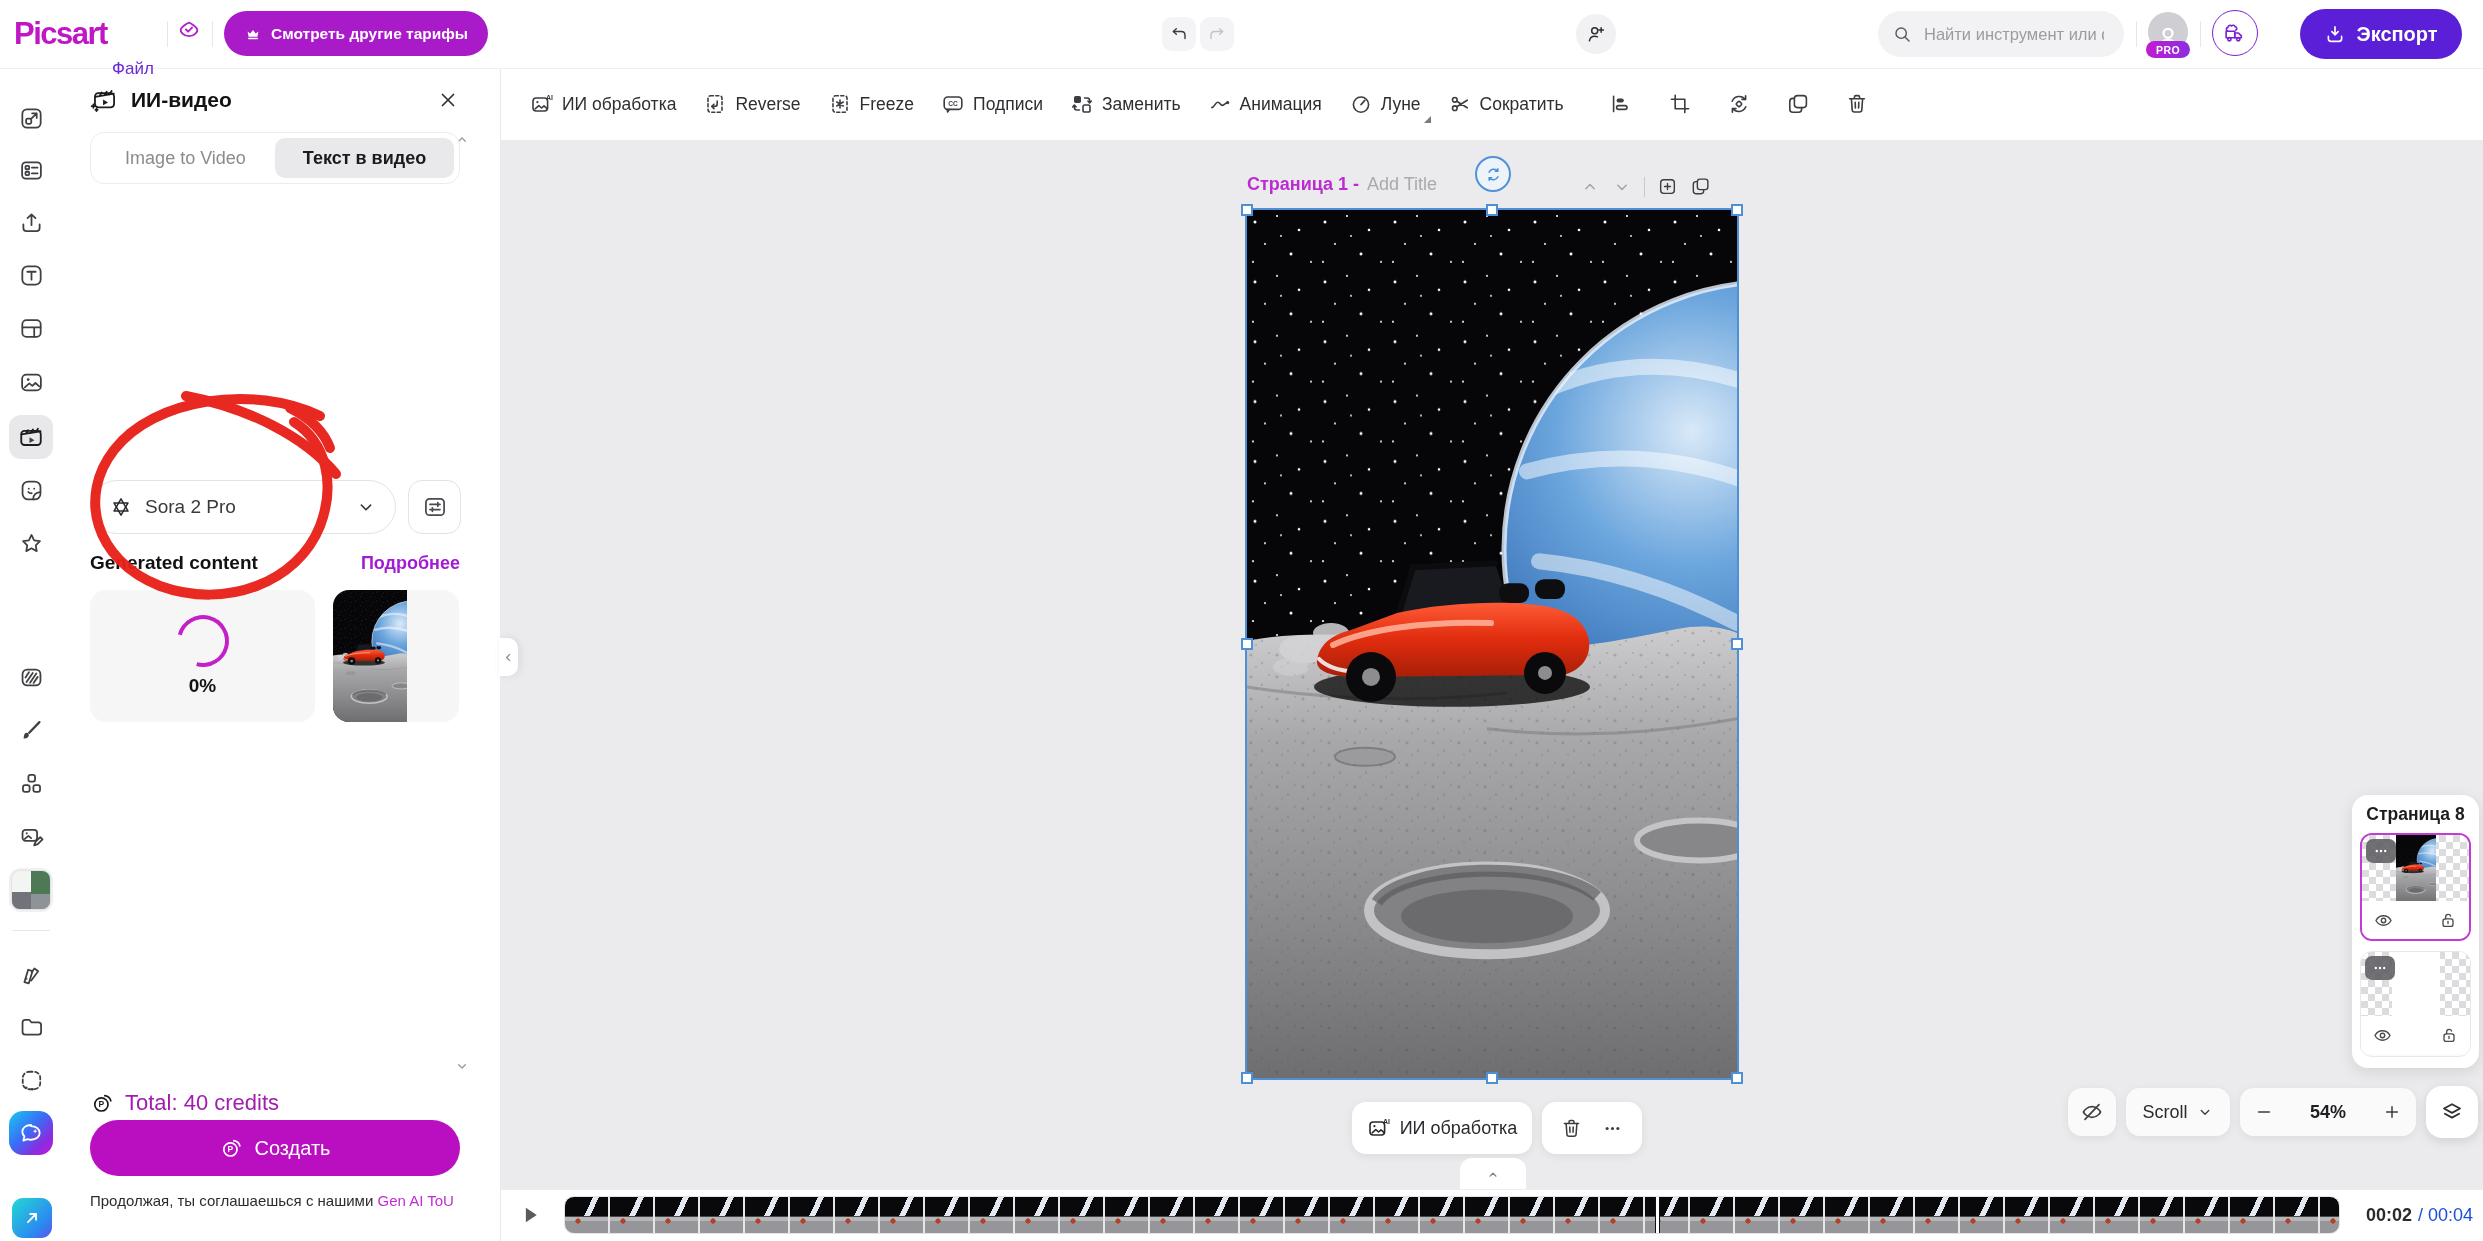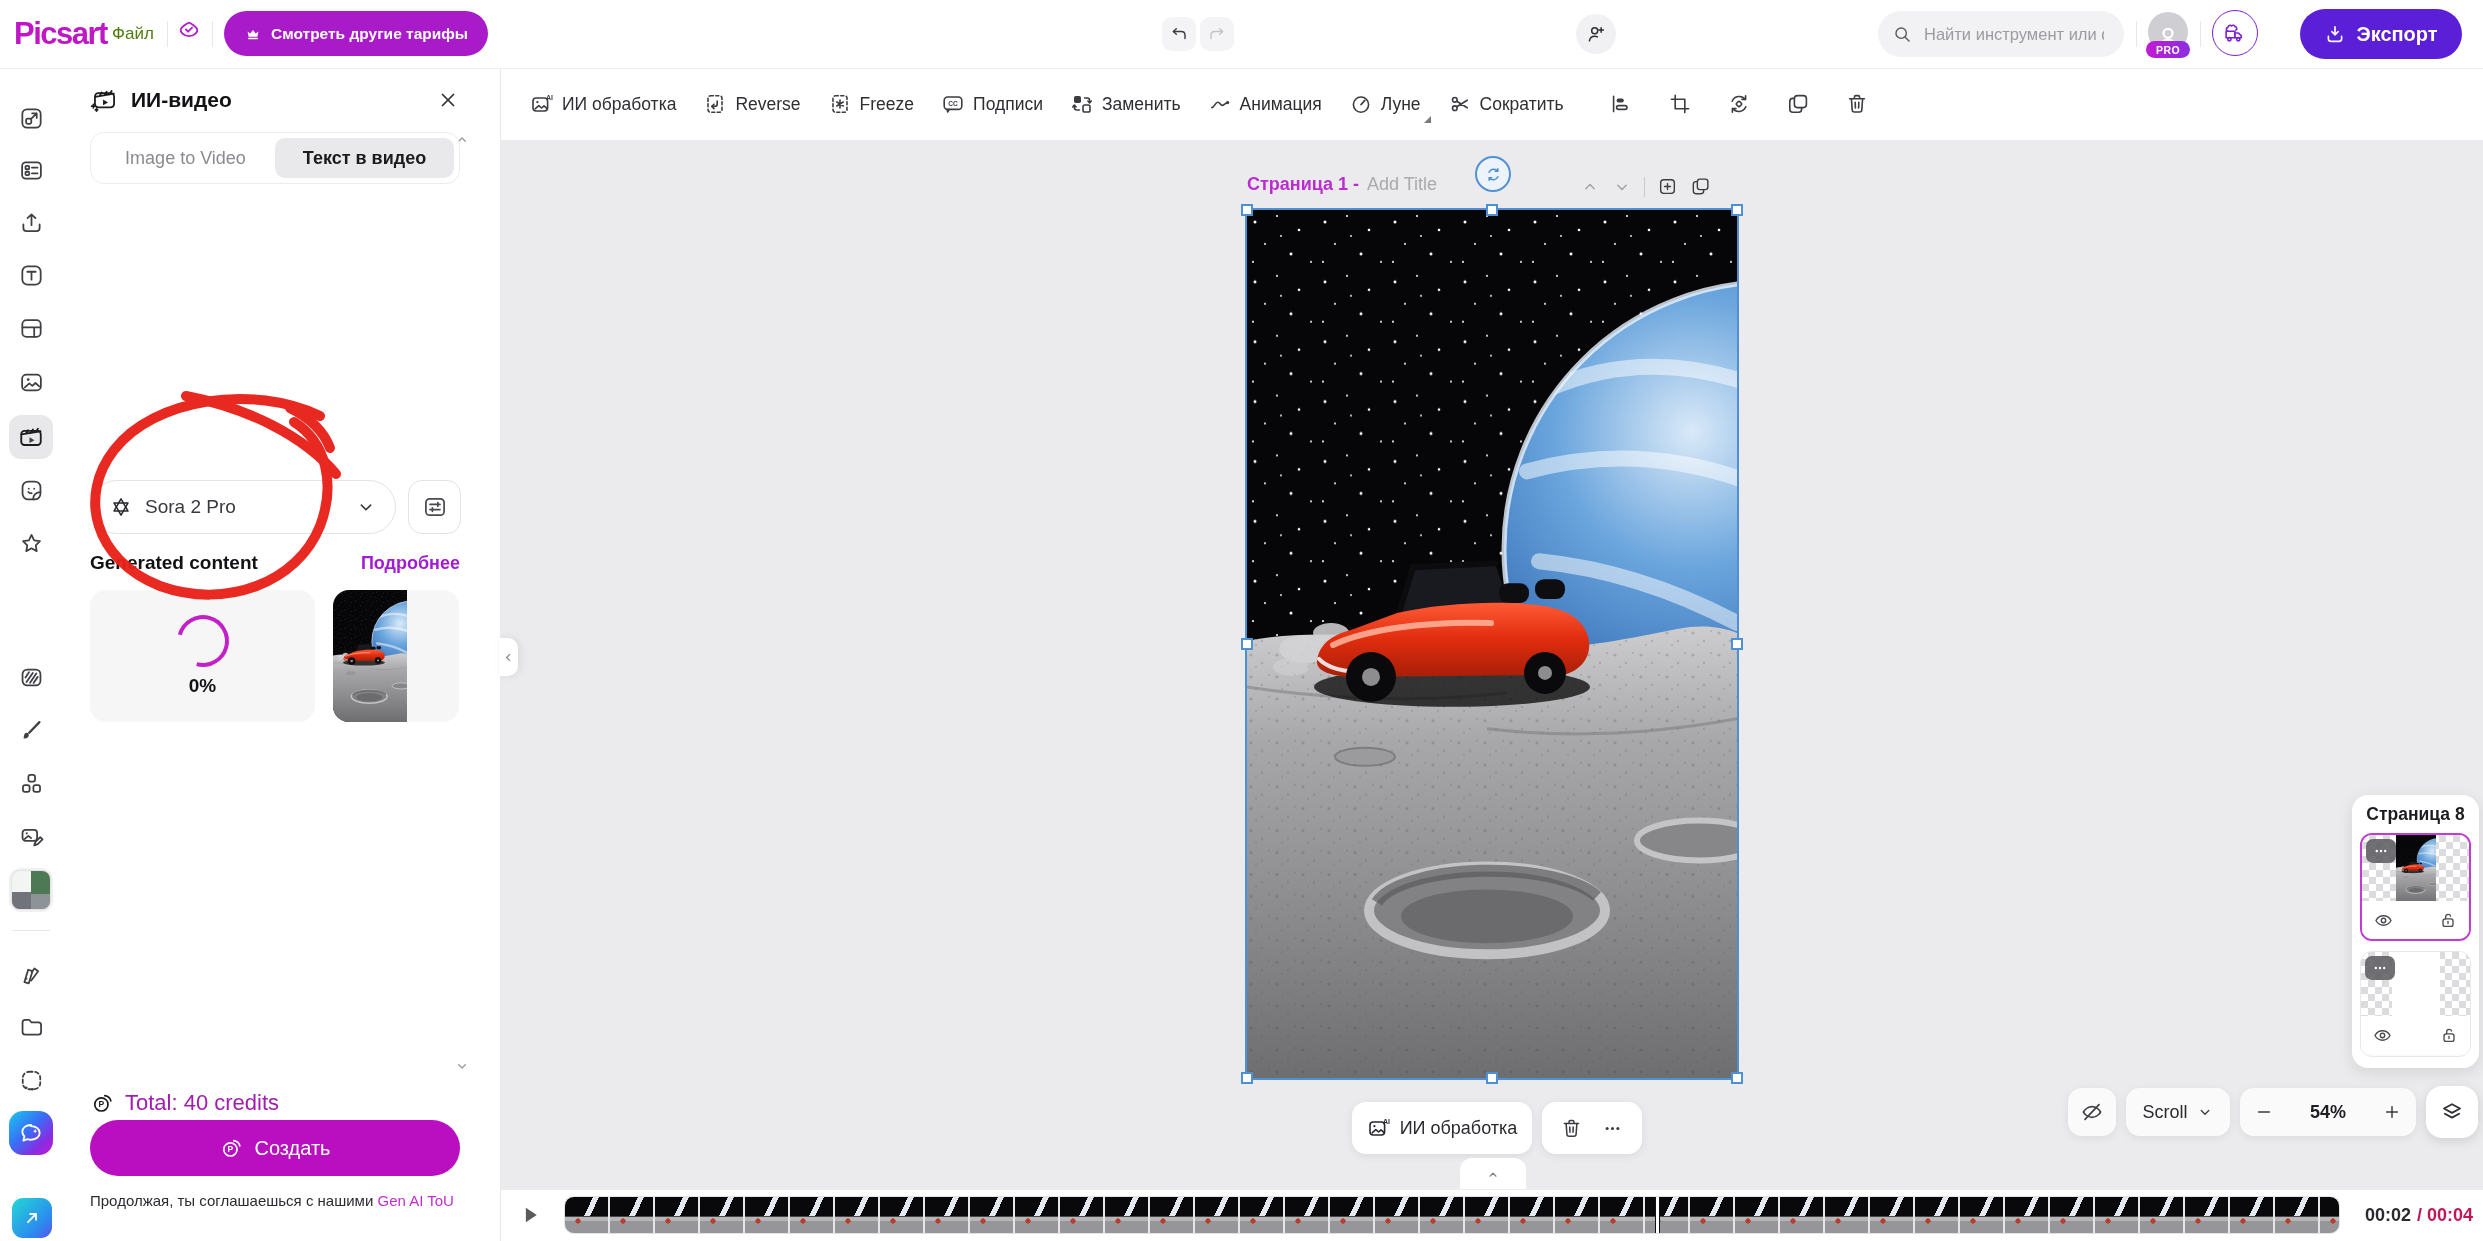--- a/index.html
+++ b/index.html
@@ -4,21 +4,21 @@
 <style>
   html,body{margin:0;padding:0;background:#fff;}
   .app{position:relative;width:2483px;height:1241px;background:#ffffff;font-family:"Liberation Sans",sans-serif;overflow:hidden;color:#1d1d1f;}
   .abs{position:absolute;}
   .flex{display:flex;align-items:center;}
   svg.ic{display:block;flex:0 0 auto;}
   .defs{position:absolute;width:0;height:0;overflow:hidden;}
   
   .topbar{position:absolute;left:0;top:0;width:2483px;height:68px;background:#fff;border-bottom:1px solid #efeff2;z-index:30;}
   .logo{font-size:31px;font-weight:800;letter-spacing:-1.5px;color:var(--brand_magenta);}
-  .menuitem{font-size:17px;font-weight:500;color:#4d7c0f;cursor:pointer;}
+  .menuitem{font-size:17px;font-weight:500;color:#6d28d9;cursor:pointer;margin-top:35px;}
   .vdiv{width:1px;height:26px;background:#e7e7ea;}
   .pillbtn{background:var(--upgrade_purple);color:#fff;border-radius:23px;height:45px;display:flex;align-items:center;gap:9px;padding:0 20px;font-size:15.5px;font-weight:600;cursor:pointer;}
   .sqbtn{width:34px;height:34px;border-radius:10px;background:#f4f4f6;display:flex;align-items:center;justify-content:center;cursor:pointer;}
   .search{position:absolute;left:1878px;top:11px;width:246px;height:46px;background:#f2f2f4;border-radius:23px;display:flex;align-items:center;gap:10px;padding:0 14px;box-sizing:border-box;}
   .search input{border:none;background:transparent;outline:none;font-size:16.5px;color:#333;width:180px;font-family:"Liberation Sans",sans-serif;}
   .search input::placeholder{color:#9b9ba1;}
   .avatar{position:absolute;left:2148px;top:12px;width:40px;height:40px;border-radius:50%;background:#cfcfd3;display:flex;align-items:flex-end;justify-content:center;cursor:pointer;}
   .probadge{position:absolute;left:2146px;top:41px;width:44px;height:17px;border-radius:9px;background:linear-gradient(90deg,#c21ad2,#8b2fe0);color:#fff;font-size:10.5px;font-weight:800;display:flex;align-items:center;justify-content:center;letter-spacing:.4px;}
   .mascot{position:absolute;left:2212px;top:10px;width:46px;height:46px;border-radius:50%;border:1.6px solid #7a22d0;display:flex;align-items:center;justify-content:center;color:#7a22d0;cursor:pointer;box-sizing:border-box;background:#fff;}
   .exportbtn{position:absolute;left:2300px;top:9px;height:50px;width:162px;border-radius:25px;background:var(--export_violet);color:#fff;display:flex;align-items:center;justify-content:center;gap:10px;font-size:20px;font-weight:700;cursor:pointer;}
@@ -99,21 +99,21 @@
   .playbtn{position:absolute;left:12px;top:7px;width:36px;height:36px;display:flex;align-items:center;justify-content:center;color:#5a5a5f;cursor:pointer;}
   .strip{position:absolute;left:64px;top:6px;width:1776px;height:38px;border-radius:10px;border:1px solid #e4e4e6;box-sizing:border-box;overflow:hidden;cursor:pointer;
     background:
       repeating-linear-gradient(90deg, rgba(0,0,0,0) 0 43px, #e6e6e8 43px 45px),
       radial-gradient(circle 2.6px at 13px 4px, #b5402c 97%, rgba(0,0,0,0)) 0 20px/45px 9px repeat-x,
       linear-gradient(115deg, rgba(0,0,0,0) 0 52%, rgba(240,245,252,.95) 52% 63%, rgba(0,0,0,0) 63%) 0 0/45px 19px repeat-x,
       linear-gradient(180deg,#09090b 0 19px,#47474a 19px 20px,#b6b6b8 20px 24px,#95959a 24px 100%);}
   .playhead{position:absolute;left:1090px;top:0;width:3px;height:100%;background:#fff;border-left:1px solid #111;border-right:1px solid #111;box-sizing:content-box;}
   .timetxt{position:absolute;right:10px;top:0;height:51px;display:flex;align-items:center;gap:6px;font-size:18px;}
   .timetxt .cur{color:#2b2b2f;font-weight:600;}
-  .timetxt .tot{color:#be185d;font-weight:700;}
+  .timetxt .tot{color:#1d4ed8;font-weight:400;}
 </style>
 </head>
 <body>
 
 <div class="app">
 
   <svg class="defs" aria-hidden="true">
     <defs>
       <radialGradient id="earthg" cx="35%" cy="28%" r="85%">
         <stop offset="0" stop-color="#d9e9f8"></stop>

